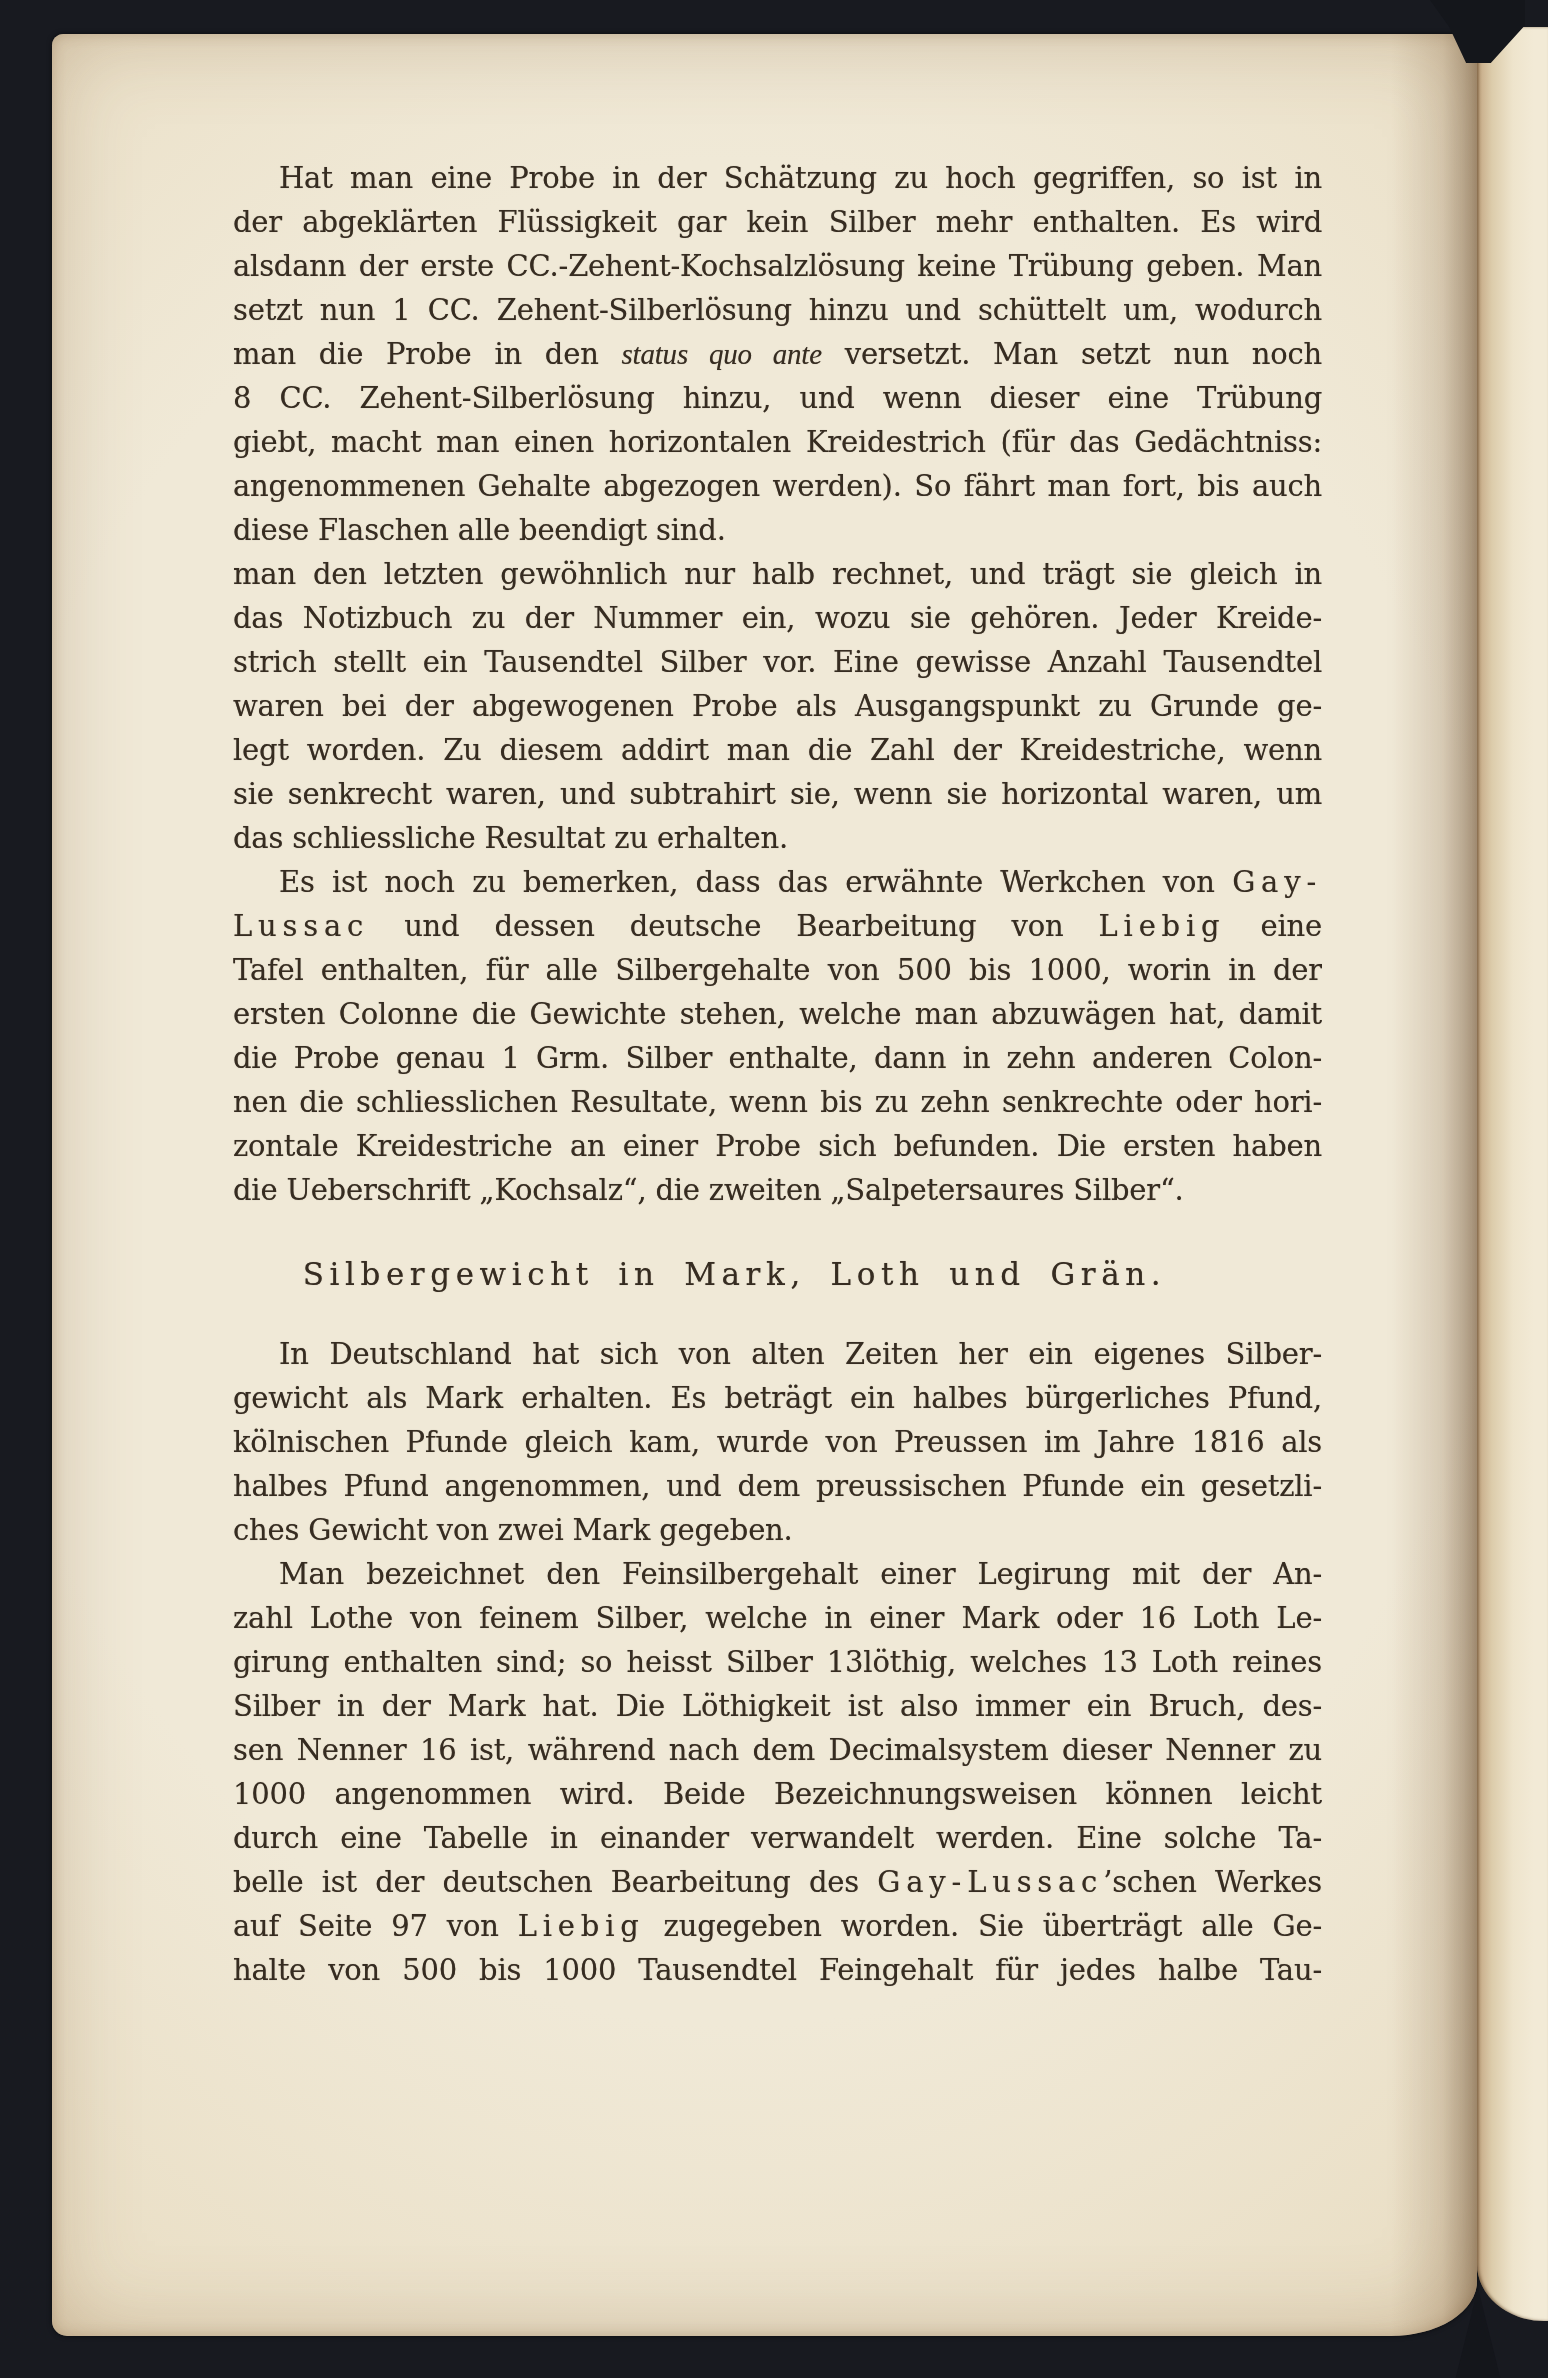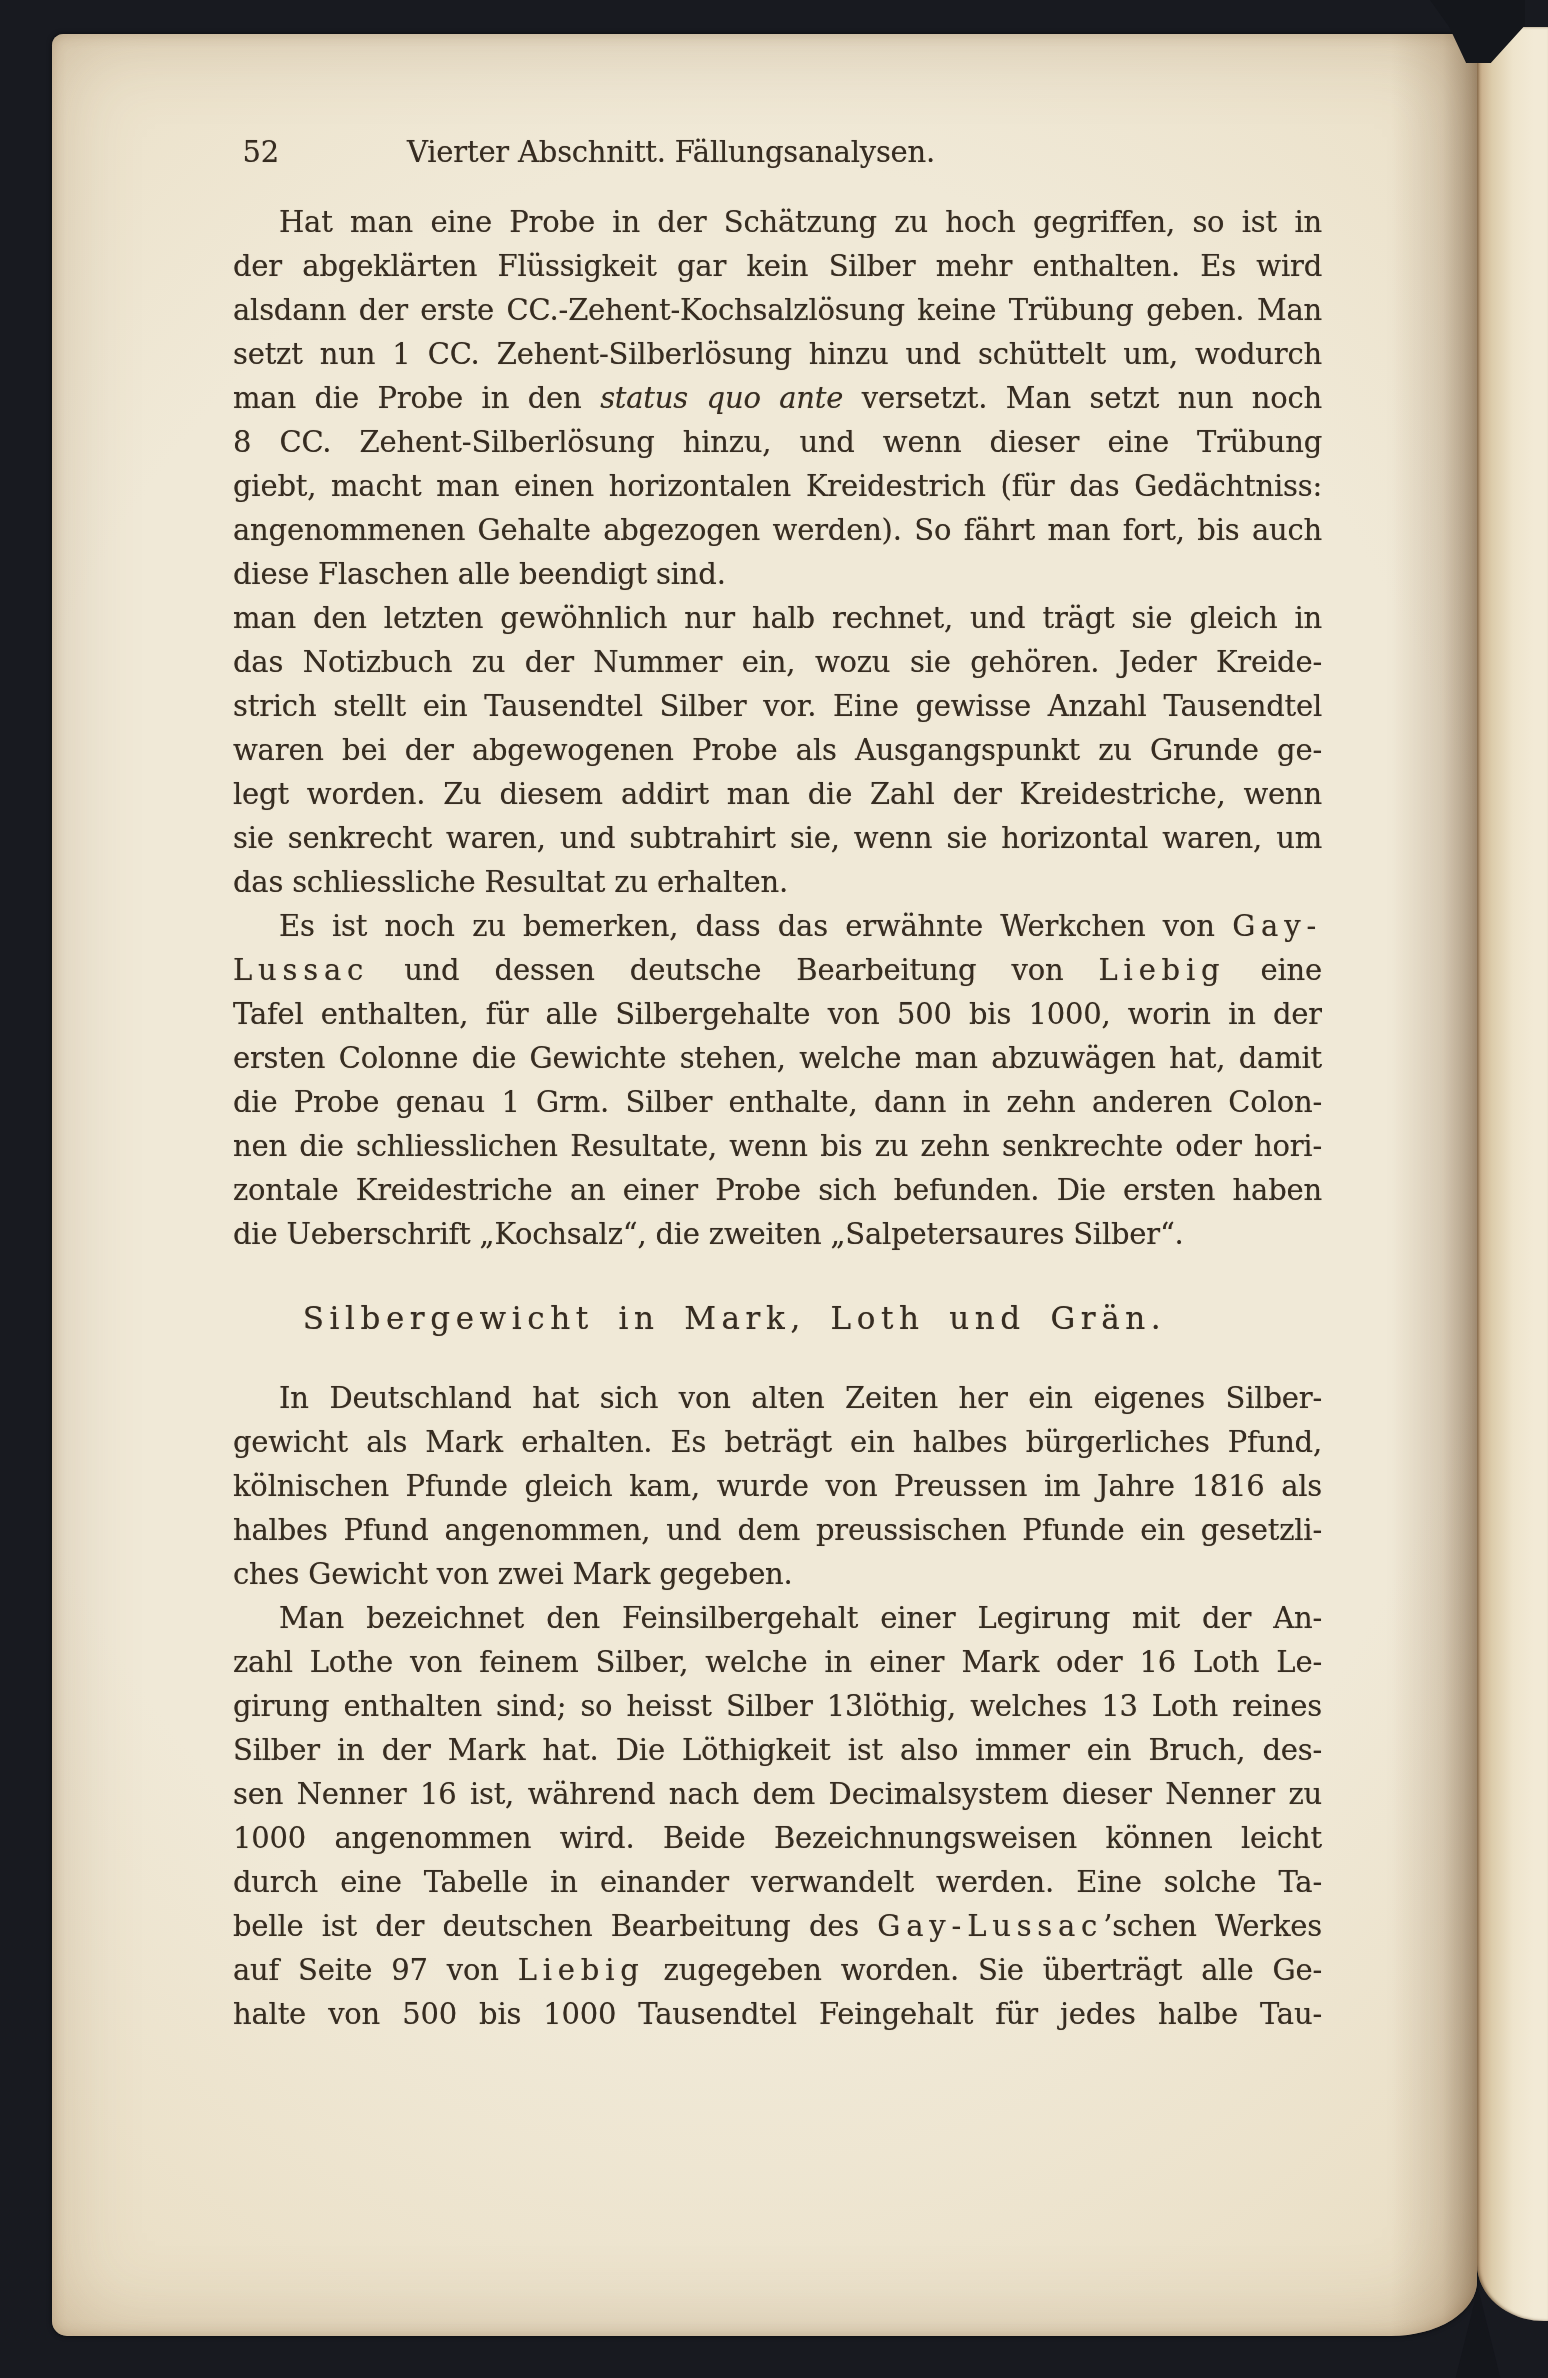--- a/index.html
+++ b/index.html
@@ -63,21 +63,21 @@
   .page-body{margin-top:26px;}
   .para{margin:0;}
   .line{
     height:44px;line-height:44px;overflow:hidden;
     text-align:justify;text-align-last:justify;
     white-space:normal;
   }
   .line:not(.last)::after{content:"";display:inline-block;width:100%;height:0;}
   .line.last{text-align:center;text-align-last:left;}
   .line.first{text-indent:46px;}
-  .it{font-style:italic;}
+  .it{font-style:italic;font-family:Liberation Serif, serif;}
   .sp{letter-spacing:.2em;margin-top:48px;}
   .section-heading{
     height:44px;line-height:44px;
     margin-top:40px;margin-bottom:36px;
     text-align:center;
     transform:translateX(-43px);
     font-size:31px;
     letter-spacacing:0;
     letter-spacing:.18em;
     word-spacing:.30em;
@@ -86,24 +86,20 @@
 </style>
 </head>
 <body>
 
 <div id="canvas">
 
   <div class="page">
     <div class="gutter-shade"></div>
 
     <div class="text-column">
-      <div class="header-row">
-        <span class="page-number">52</span>
-        <span class="running-header">Vierter Abschnitt.  Fällungsanalysen.</span>
-      </div>
       <div class="page-body">
           <div class="para">
             <div class="line first">Hat man eine Probe in der Schätzung zu hoch gegriffen, so ist in</div>
             <div class="line">der abgeklärten Flüssigkeit gar kein Silber mehr enthalten. Es wird</div>
             <div class="line">alsdann der erste CC.-Zehent-Kochsalzlösung keine Trübung geben. Man</div>
             <div class="line">setzt nun 1 CC. Zehent-Silberlösung hinzu und schüttelt um, wodurch</div>
             <div class="line">man die Probe in den <i class="it">status quo ante</i> versetzt. Man setzt nun noch</div>
             <div class="line">8 CC. Zehent-Silberlösung hinzu, und wenn dieser eine Trübung</div>
             <div class="line">giebt, macht man einen horizontalen Kreidestrich (für das Gedächtniss:</div>
             <div class="line">angenommenen Gehalte abgezogen werden). So fährt man fort, bis auch</div>

